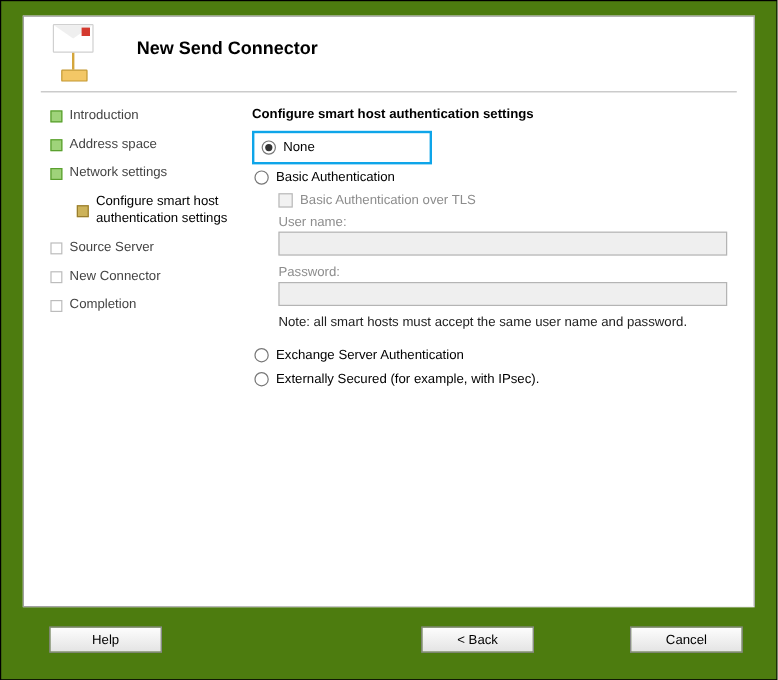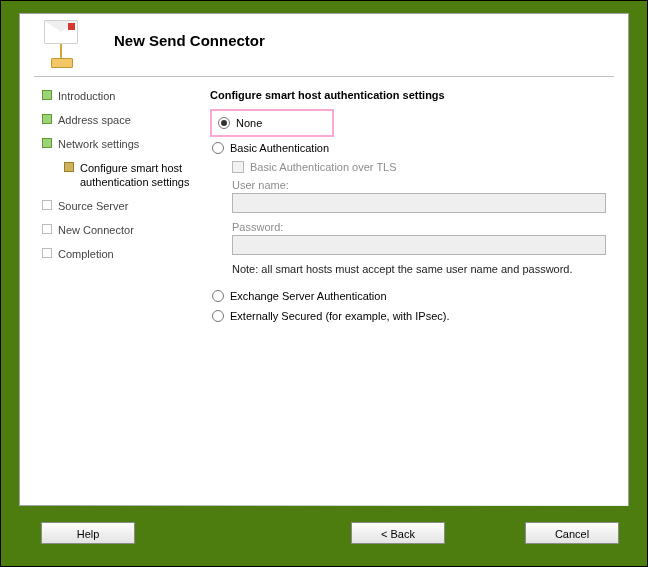--- a/index.html
+++ b/index.html
@@ -9,34 +9,34 @@
   .header{position:absolute;left:0;right:0;top:0;height:60px;}
   .header-icon{position:absolute;left:24px;top:6px;width:40px;height:32px;}
   .envelope{position:relative;width:32px;height:22px;background:#fff;border:1px solid #d0d0d0;border-radius:1px;}
   .envelope::before{content:"";position:absolute;left:0;right:0;top:0;height:0;border-left:16px solid transparent;border-right:16px solid transparent;border-top:11px solid #efefef;}
   .stamp{position:absolute;right:2px;top:2px;width:7px;height:7px;background:#d43a2f;}
   .cable{position:absolute;left:16px;top:24px;width:2px;height:14px;background:#d4a63c;}
   .plug{position:absolute;left:7px;top:38px;width:20px;height:8px;background:#f3c766;border:1px solid #c49830;border-radius:1px;}
   .header-title{position:absolute;left:94px;top:18px;font-size:15px;font-weight:bold;}
   .divider{position:absolute;left:14px;right:14px;top:62px;height:0;border-top:1px solid #bfbfbf;}
   .sidebar{position:absolute;left:14px;top:75px;width:165px;bottom:10px;}
-  .step{display:flex;align-items:flex-start;gap:6px;margin:0 0 10px 8px;color:#444;line-height:14px;}
+  .step{display:flex;align-items:center;gap:6px;margin:0 0 10px 8px;color:#444;line-height:14px;}
   .step.sub{margin-left:30px;margin-right:4px;}
   .step .txt{flex:1;}
   .step.current .txt{font-weight:normal;color:#000;}
   .sq{width:10px;height:10px;margin-top:1px;display:inline-block;box-sizing:border-box;}
   .sq-done{background:#9fd37a;border:1px solid #5aa02f;}
   .sq-current{background:#cdb35a;border:1px solid #9a7e2e;}
   .sq-pending{background:#fff;border:1px solid #bcbcbc;}
   .content{position:absolute;left:190px;right:14px;top:75px;bottom:10px;}
   .section-title{font-weight:bold;margin:0 0 8px 0;}
   .radio-row{display:flex;align-items:center;gap:6px;margin:2px 0 2px 2px;height:18px;}
   .radio{appearance:none;-webkit-appearance:none;width:12px;height:12px;border:1px solid #777;border-radius:50%;background:#fff;position:relative;margin:0;}
   .radio:checked::after{content:"";position:absolute;left:2px;top:2px;width:6px;height:6px;background:#333;border-radius:50%;}
-  .highlight{border:2px solid #f9a8d4;padding:1px 4px;width:124px;box-sizing:border-box;}
+  .highlight{border:2px solid #0ea5e9;padding:1px 4px;width:150px;box-sizing:border-box;}
   .check-row{display:flex;align-items:center;gap:6px;margin:4px 0 6px 22px;color:#8d8d8d;}
   .chk{appearance:none;-webkit-appearance:none;width:12px;height:12px;border:1px solid #b8b8b8;background:#f2f2f2;margin:0;}
   .field-label{color:#8d8d8d;margin:4px 0 2px 22px;}
   .field-input{display:block;margin:0 8px 8px 22px;height:20px;border:1px solid #b4b4b4;background:#efefef;box-sizing:border-box;width:calc(100% - 30px);}
   .note{margin:8px 0 12px 22px;color:#222;}
   .footer{position:absolute;left:0;right:0;bottom:0;height:60px;}
   .btn{position:absolute;bottom:22px;width:94px;height:22px;background:linear-gradient(#fdfdfd,#e4e4e4);border:1px solid #8a8a8a;font-family:inherit;font-size:11px;cursor:pointer;text-align:center;line-height:20px;}
   .btn.help{left:40px;}
   .btn.back{right:202px;}
   .btn.next{right:122px;}

